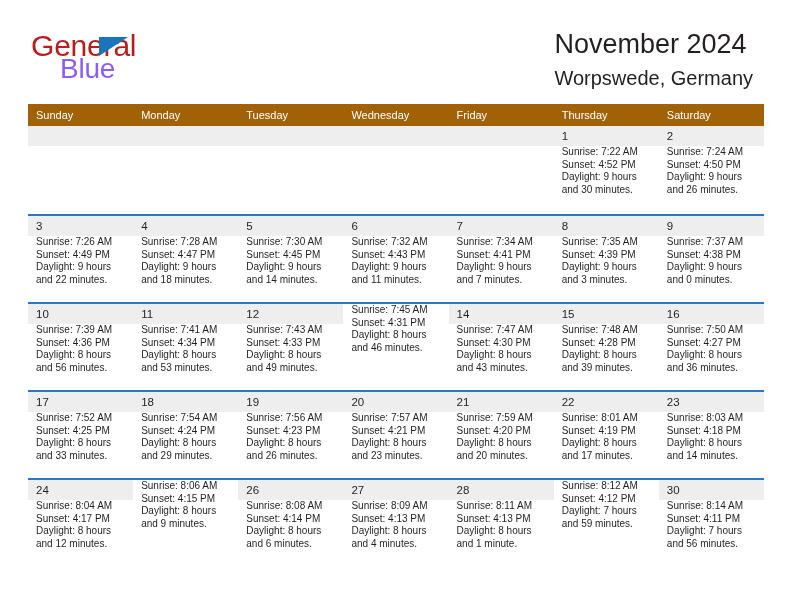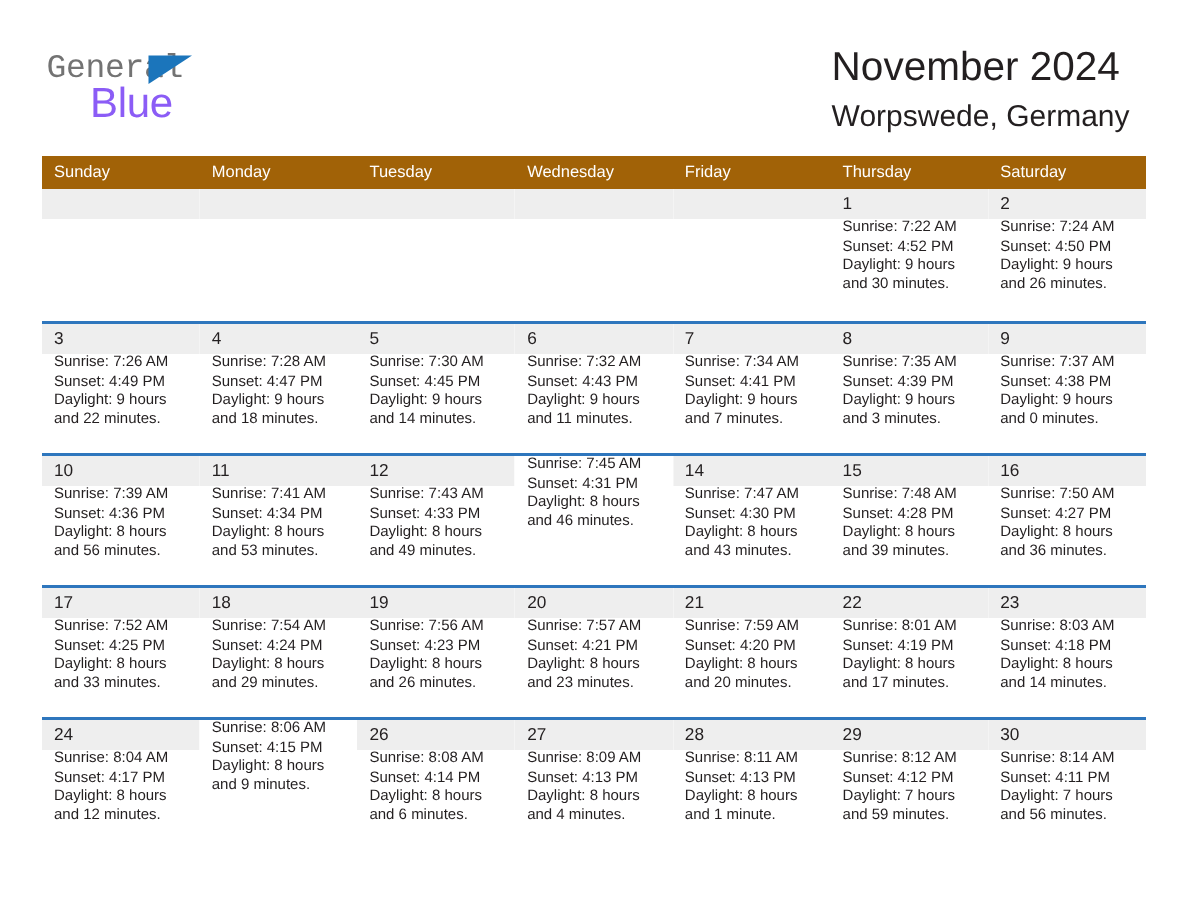--- a/index.html
+++ b/index.html
@@ -35,24 +35,24 @@
     top: 33px;
     width: 170px;
     height: 52px;
   }
   .logo-row1 {
     position: relative;
     height: 26px;
     line-height: 26px;
   }
   .logo-general {
-    font-size: 22px;
-    color: #737373;
+    font-size: 30px;
+    color: #b91c1c;
     letter-spacing: -0.2px;
-    font-family: Liberation Mono, monospace;
+    font-family: Liberation Sans, sans-serif;
   }
   .logo-tri {
     position: absolute;
     left: 68px;
     top: 4px;
     width: 0;
     height: 0;
     border-left: 29px solid #1b75bb;
     border-bottom: 19px solid transparent;
   }
@@ -445,21 +445,20 @@
           <div class="day">
             <div class="day-num">28</div>
             <div class="day-info">
               <div>Sunrise: 8:11 AM</div>
               <div>Sunset: 4:13 PM</div>
               <div>Daylight: 8 hours</div>
               <div>and 1 minute.</div>
             </div>
           </div>
           <div class="day">
-            <div class="day-num">29</div>
             <div class="day-info">
               <div>Sunrise: 8:12 AM</div>
               <div>Sunset: 4:12 PM</div>
               <div>Daylight: 7 hours</div>
               <div>and 59 minutes.</div>
             </div>
           </div>
           <div class="day">
             <div class="day-num">30</div>
             <div class="day-info">

